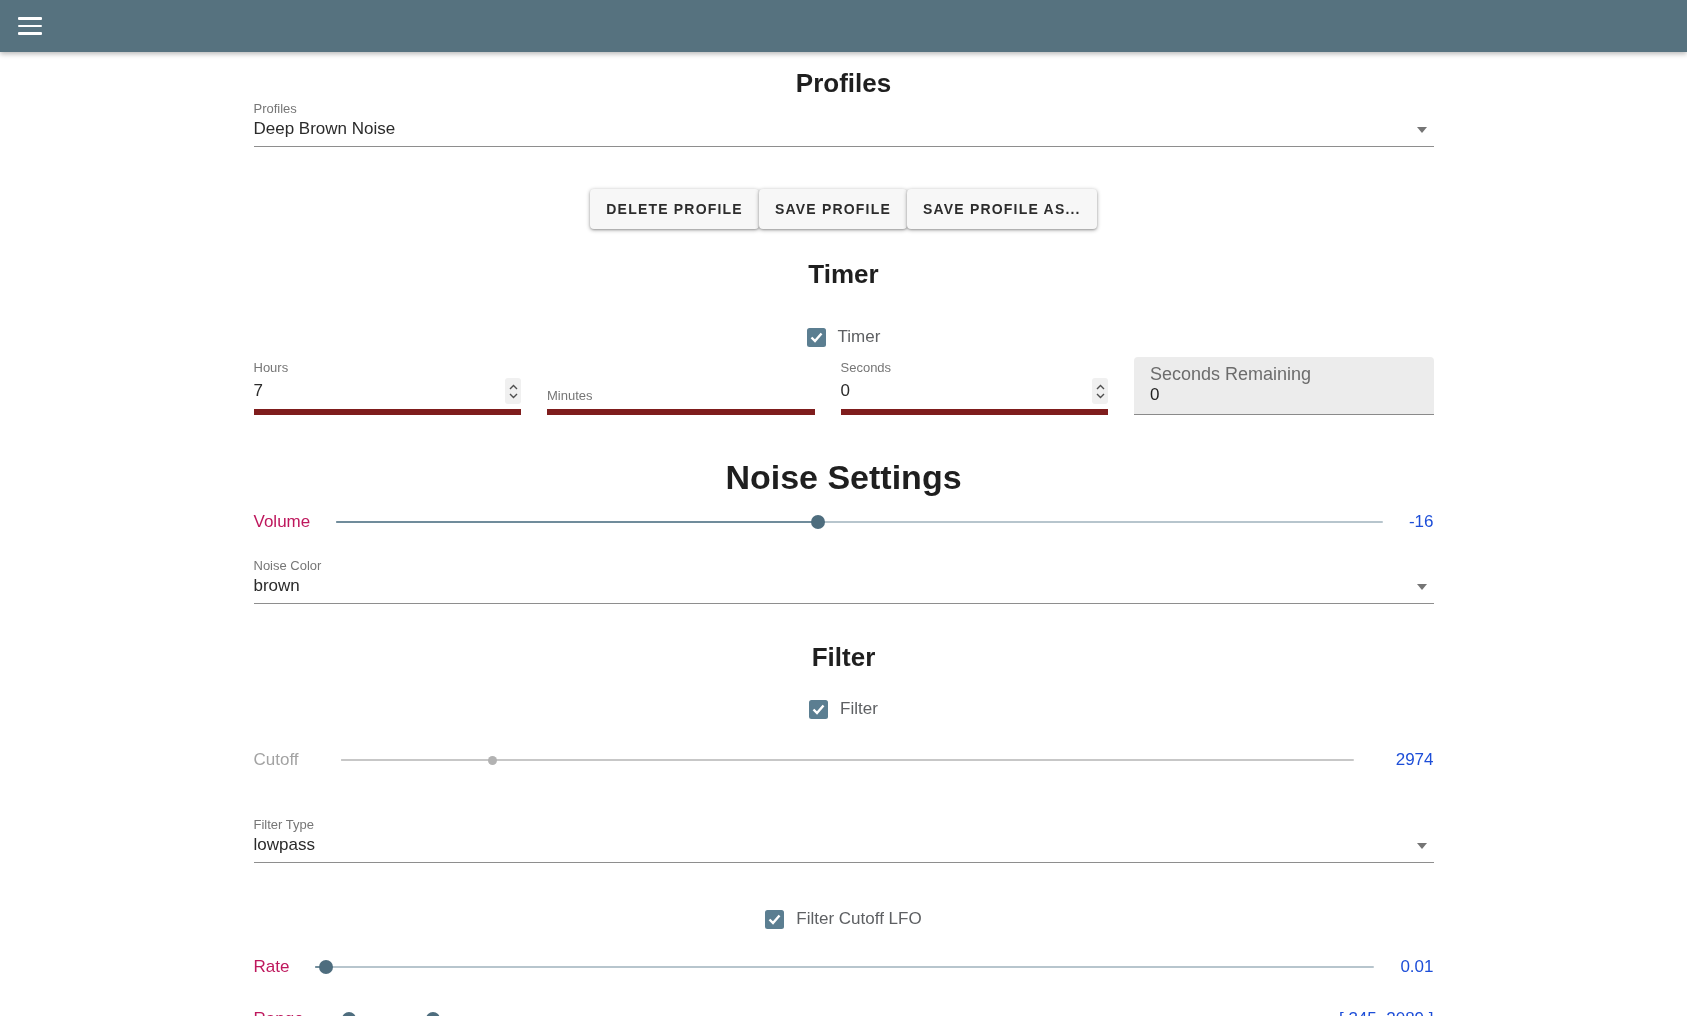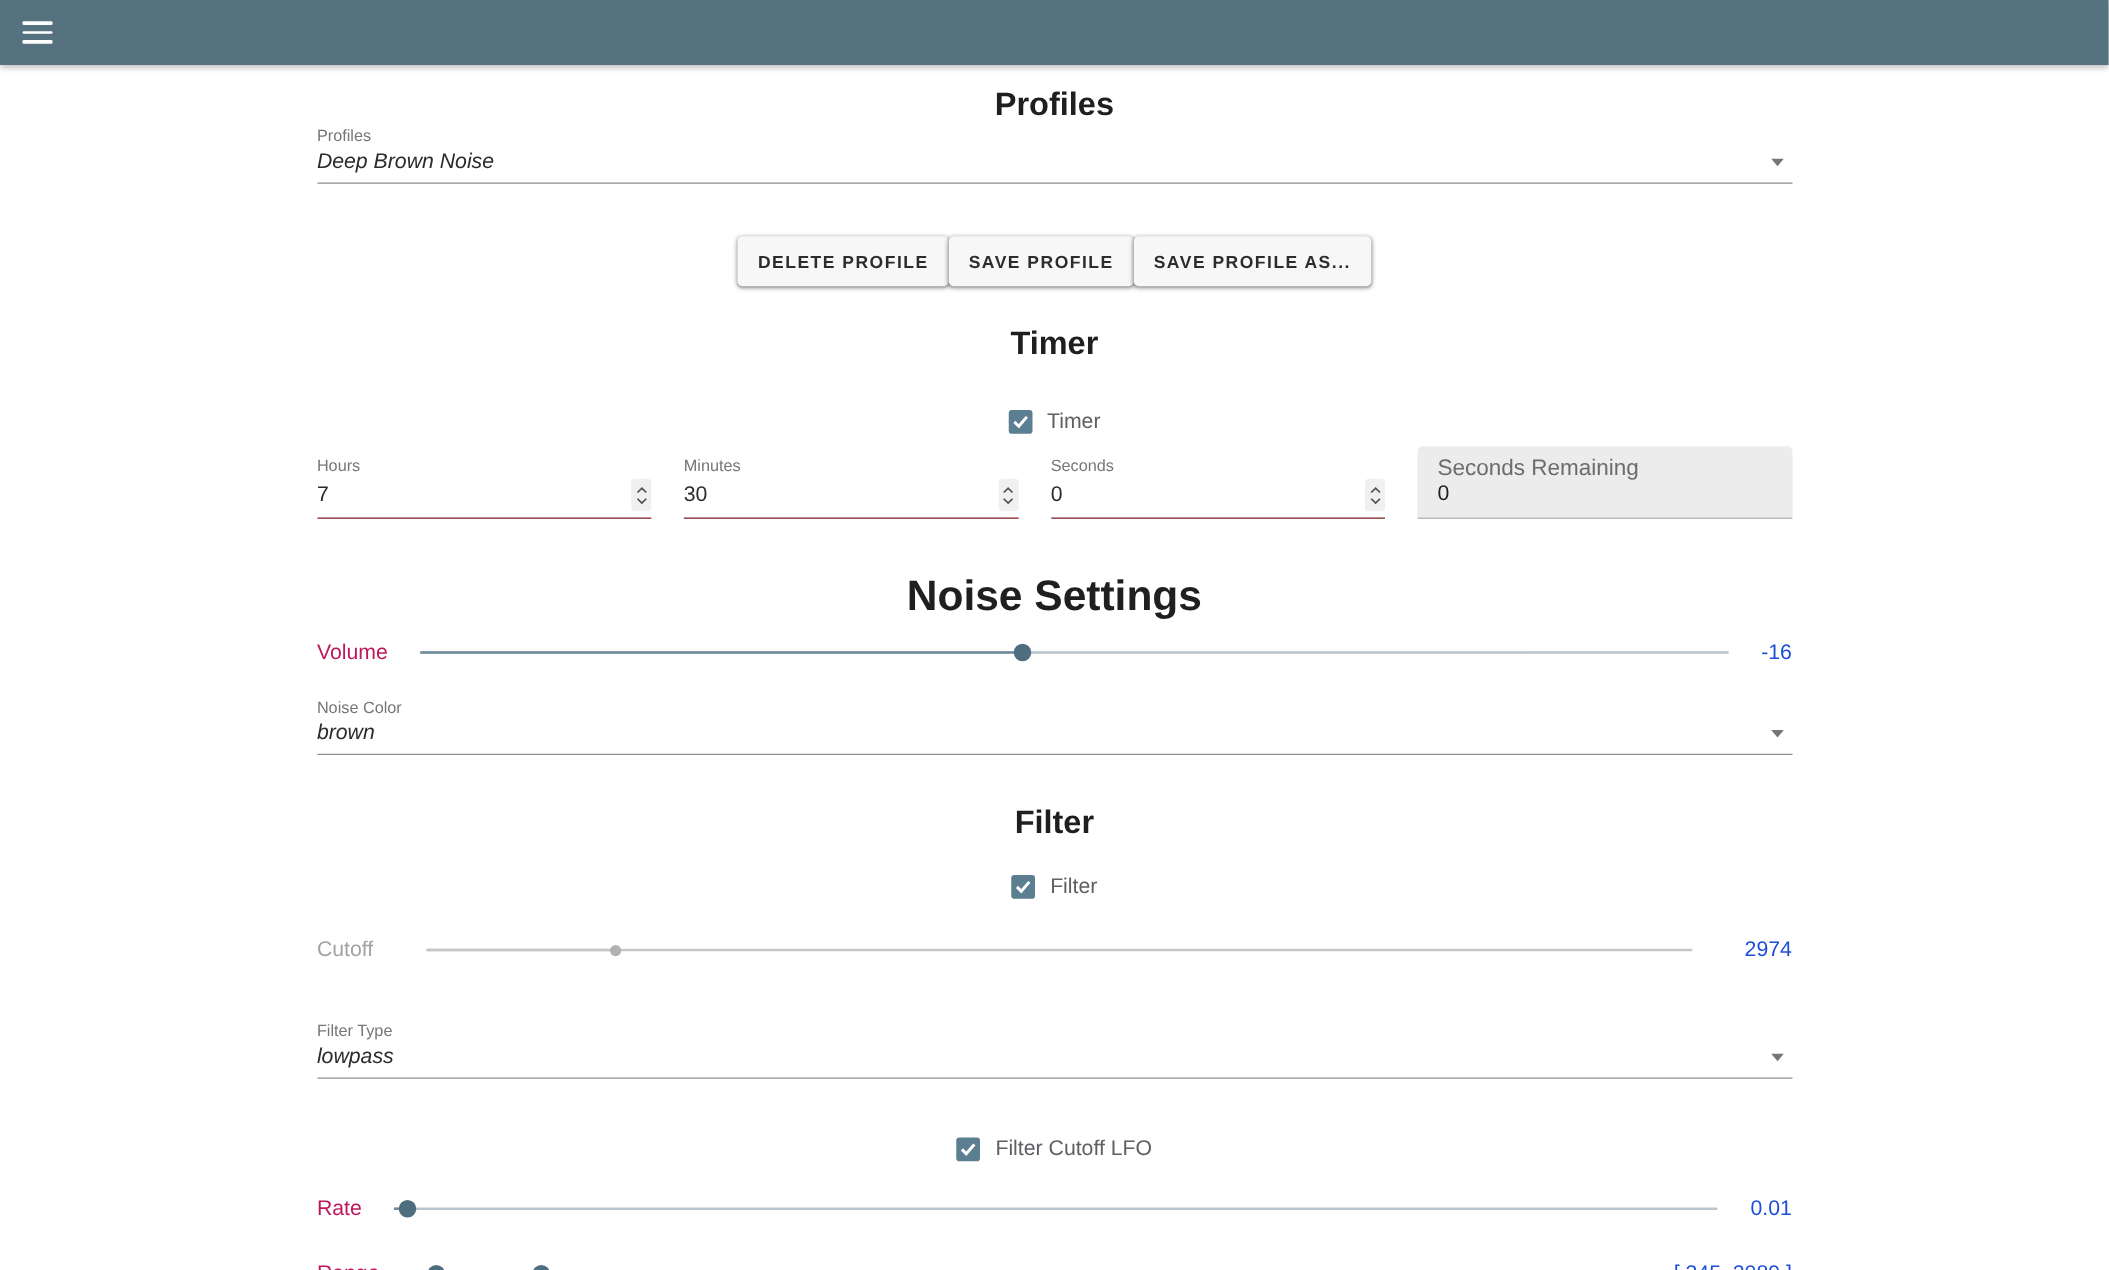--- a/index.html
+++ b/index.html
@@ -17,21 +17,21 @@
   .hamburger span{display:block; height:2.6px; background:#fff; border-radius:1px;}
   
   main{width:1180px; margin:0 auto;}
   h2.sec{font-size:26px; line-height:31px; font-weight:700; text-align:center; color:#1f1f1f;}
   h1.sec{font-size:34px; line-height:40px; font-weight:700; text-align:center; color:#1f1f1f;}
   #profiles-heading{margin-top:16px;}
   
   .select-field{position:relative; width:100%; border-bottom:1px solid #8e8e8e;
     padding-bottom:6px; cursor:pointer;}
   .select-field .flabel{display:block; font-size:13px; line-height:16px; color:#767676;}
-  .select-field .fvalue{display:block; font-size:17px; line-height:22px; margin-top:1px; color:#2b2b2b;font-style:italic;}
+  .select-field .fvalue{display:block; font-size:17px; line-height:22px; margin-top:1px; color:#2b2b2b;}
   .caret{position:absolute; right:7px; bottom:13px; width:0; height:0;
     border-left:5px solid transparent; border-right:5px solid transparent;
     border-top:6px solid #757575;}
   #profiles-select{margin-top:2px;}
   #noise-color-select{margin-top:21px;}
   #filter-type-select{margin-top:42px;}
   
   .btn-row{margin-top:42px; display:flex; justify-content:center; }
   button.raised{height:40px; padding:0 16px; border:none; border-radius:4px;
     background:#f7f7f7; box-shadow:0 1px 4px rgba(0,0,0,.32), 0 1px 2px rgba(0,0,0,.2);
@@ -40,21 +40,21 @@
   
   .cbrow{display:flex; justify-content:center; align-items:center; gap:12px;}
   #timer-checkbox-row{margin-top:37px;}
   #filter-checkbox-row{margin-top:26px;}
   #lfo-checkbox-row{margin-top:46px;}
   .checkbox{width:19px; height:19px; border-radius:2.5px; background:var(--accent);
     display:inline-flex; align-items:center; justify-content:center; cursor:pointer; flex:none;}
   .cblabel{font-size:17px; color:#5e6063;}
   
   .inputs-row{margin-top:10px; display:flex; gap:26px; align-items:flex-end;}
-  .nfield{flex:1; border-bottom:1px solid #7f1d1d; padding-bottom:5px;}
+  .nfield{flex:1; border-bottom:6px solid #7f1d1d; padding-bottom:5px;}
   .nfield .flabel{display:block; font-size:13px; line-height:16px; color:#767676;}
   .nrow{display:flex; align-items:center; margin-top:2px;}
   .nvalue{flex:1; font-size:17px; line-height:24px; color:#2b2b2b;}
   .spinner{width:16px; height:26px; background:#f0f0f0; border-radius:3px;
     display:flex; flex-direction:column; align-items:center; justify-content:center;
     gap:3px; cursor:pointer; flex:none;}
   .filled-field{flex:1; background:#ececec; border-radius:4px 4px 0 0;
     border-bottom:1px solid #8a8a8a; padding:9px 16px 8px;}
   .filled-field .flabel{display:block; font-size:18px; line-height:16px; color:#6c6c6c;}
   .filled-field .fvalue{display:block; font-size:17px; line-height:23px; margin-top:1px; color:#1f1f1f;}
@@ -130,31 +130,20 @@
               <path d="M1 5 L4.5 1.5 L8 5" stroke="#4f4f4f" stroke-width="1.4" fill="none"></path>
             </svg>
           <svg width="9" height="6" viewBox="0 0 9 6">
               <path d="M1 1 L4.5 4.5 L8 1" stroke="#4f4f4f" stroke-width="1.4" fill="none"></path>
             </svg>
         </span>
       </div>
     </div>
     <div class="nfield">
       <span class="flabel">Minutes</span>
-      <div class="nrow">
-        <span class="nvalue">30</span>
-        <span class="spinner">
-          <svg width="9" height="6" viewBox="0 0 9 6">
-              <path d="M1 5 L4.5 1.5 L8 5" stroke="#4f4f4f" stroke-width="1.4" fill="none"></path>
-            </svg>
-          <svg width="9" height="6" viewBox="0 0 9 6">
-              <path d="M1 1 L4.5 4.5 L8 1" stroke="#4f4f4f" stroke-width="1.4" fill="none"></path>
-            </svg>
-        </span>
-      </div>
     </div>
     <div class="nfield">
       <span class="flabel">Seconds</span>
       <div class="nrow">
         <span class="nvalue">0</span>
         <span class="spinner">
           <svg width="9" height="6" viewBox="0 0 9 6">
               <path d="M1 5 L4.5 1.5 L8 5" stroke="#4f4f4f" stroke-width="1.4" fill="none"></path>
             </svg>
           <svg width="9" height="6" viewBox="0 0 9 6">

